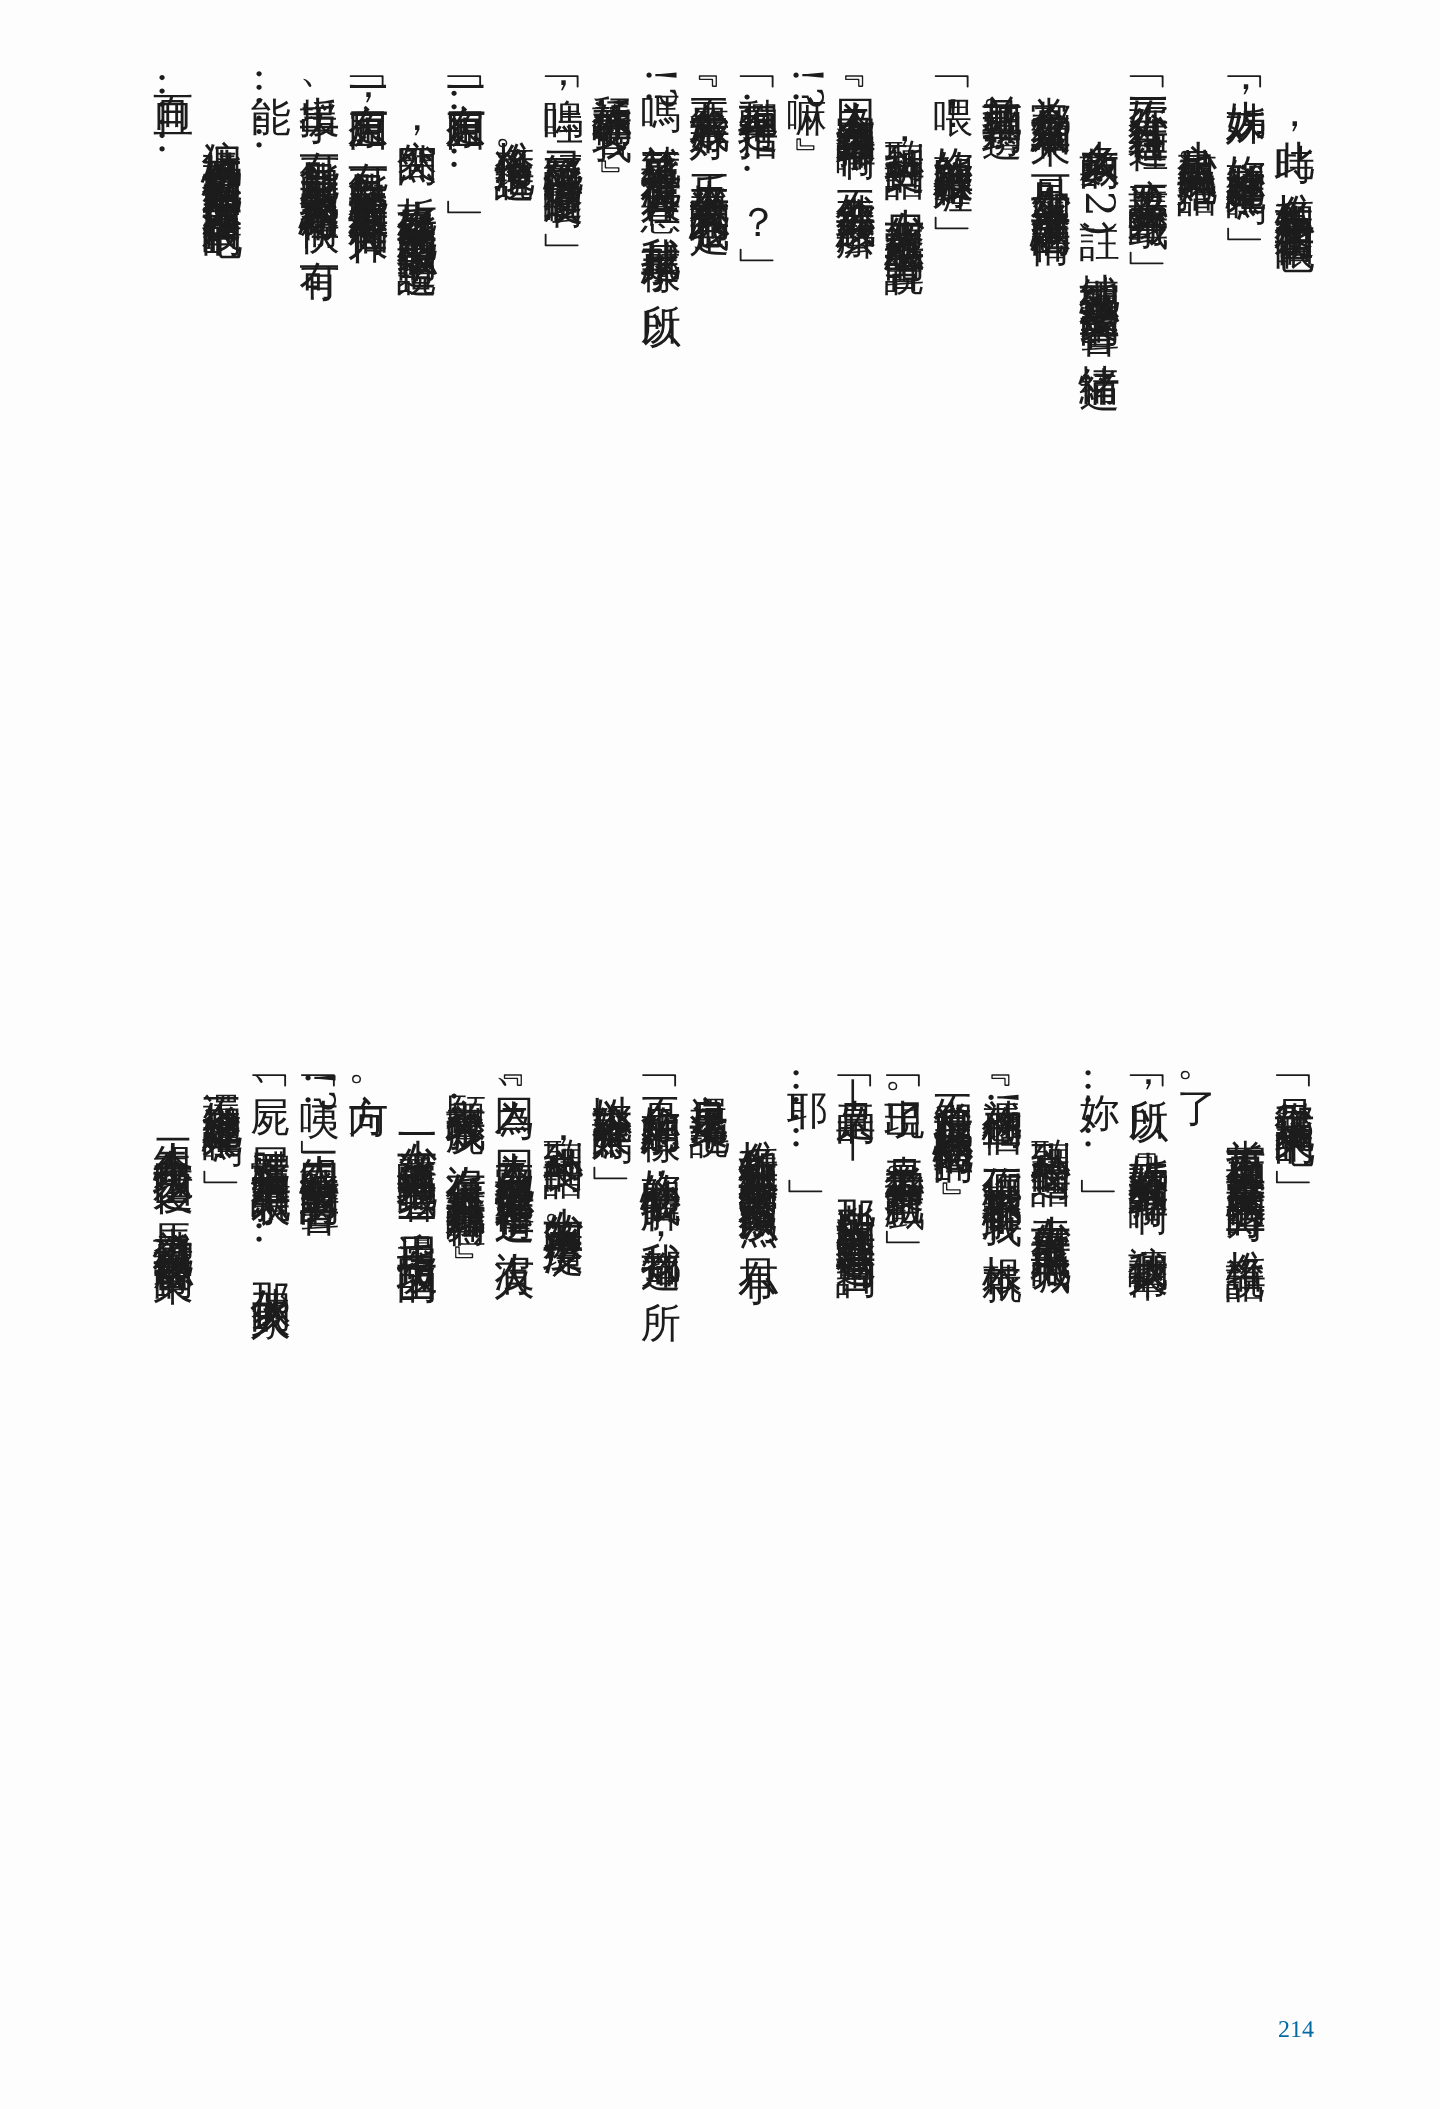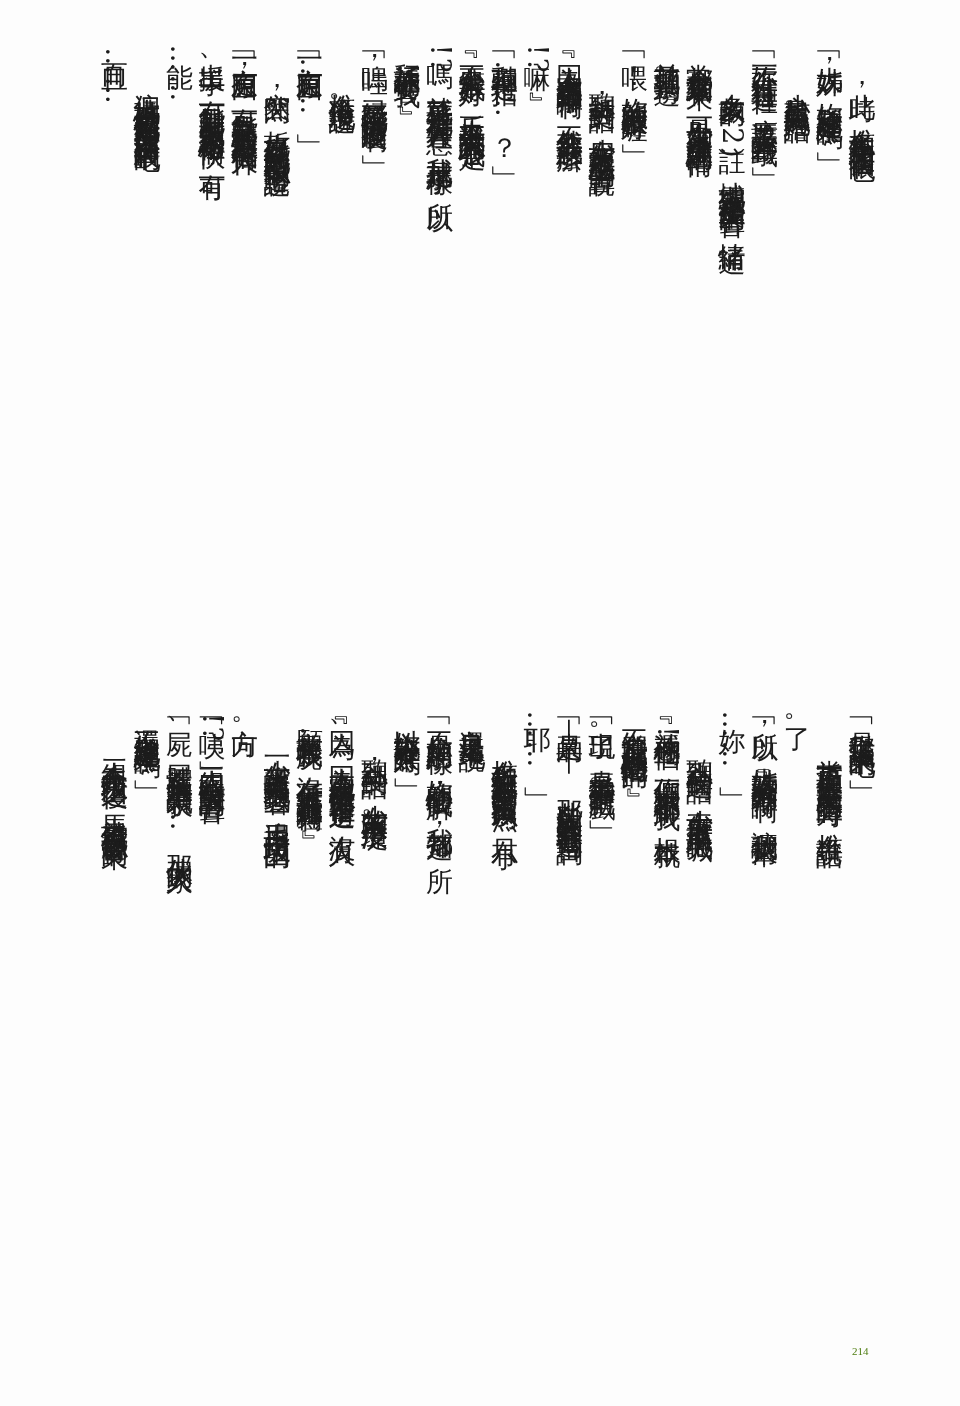--- a/index.html
+++ b/index.html
@@ -18,21 +18,21 @@
       letter-spacing: 2.6px;
       color: #1c1c1c;
       white-space: pre;
     }
     .tier-top    { right: 82px; top: 42px;  height: 630px; }
     .tier-bottom { right: 82px; top: 708px; height: 622px; }
     .line { display: block; }
     .page-number {
       position: absolute; left: 852px; top: 1345px;
       font-family: "Liberation Serif", "DejaVu Serif", serif;
-      font-size: 11px; color: #4d7c0f;
+      font-size: 16px; color: #0369a1;
     }
   </style>
 </head>
 <body>
 
 <div class="page">
   <div class="tier tier-top" id="tier-top"><span class="line">　此時，椎名和小良互相使了個眼色。</span><span class="line">「大姊姊，妳知道妳已經死了嗎？」</span><span class="line">　小良鼓起勇氣向她搭話。</span><span class="line">「妳不行一直待在這裡，應該要上天堂才對哦！」</span><span class="line">　大多數的※(註2)地縛靈聽到小良溫柔的聲音，情緒通</span><span class="line">常都會立刻緩和下來，可是少女卻露出十分嫌惡的神情，</span><span class="line">並且把頭別到一邊。</span><span class="line">「喂！妳的態度很不好喔！」</span><span class="line">　聽到哲史的話，少女用非常忿忿不平的聲音說：</span><span class="line">『因為人家在這邊動彈不得啊！不然你要我怎麼辦</span><span class="line">嘛!?』</span><span class="line">「動彈不得是指……？」</span><span class="line">『不要管我好不好！反正本來就沒有人關心我不是</span><span class="line">嗎!?就算死掉了也沒有任何人在意!!我就是那樣子！所以</span><span class="line">拜託你們不要管我!!』</span><span class="line">「嗚哇，已經死了嘴巴還這麼硬啊!?」</span><span class="line">　椎名冷漠地說道。</span><span class="line">「一定有原因……」</span><span class="line">　突然間，哲史好像能了解她的苦衷似的一邊說道。</span><span class="line">「一定有原因，有可能是在學校被欺負卻沒有任何人伸</span><span class="line">出援手、有可能是和朋友或是家人相處得不愉快、有可</span><span class="line">能……</span><span class="line">　這個大姊姊恐怕就是因為那些原因才選擇自殺的吧。</span><span class="line">而且……</span></div>
   <div class="tier tier-bottom" id="tier-bottom"><span class="line">「是從那邊跳下來的吧。」</span><span class="line">　當哲史正在仰望一旁廢棄大樓的上方時，椎名說話</span><span class="line">了。</span><span class="line">「所以，大姊姊妳沒有『動彈不得』啊，讓我們來幫</span><span class="line">妳……」</span><span class="line">　聽到小良的這句話，少女再度歇斯底里地大喊：</span><span class="line">『就憑你們三個!?你們根本一點都不了解我！根本就</span><span class="line">不知道我是以怎樣的心情死掉的!!』</span><span class="line">「出現了。真是老狗變不出新把戲。」</span><span class="line">「真是的——那些自殺的人真的非常喜歡這句台詞</span><span class="line">耶……」</span><span class="line">　椎名和哲史顯然對少女的發言相當不以為然，只有小</span><span class="line">良還是溫柔地說：</span><span class="line">「不是妳想的那樣！妳的心情我了解，我都知道，所</span><span class="line">以妳先冷靜下來好嗎？」</span><span class="line">　聽到小良的話，少女的淚水再度潰堤。</span><span class="line">『因為、因為人家死掉以後屍體還留在這邊！沒有人</span><span class="line">願意來幫我收屍…沒有任何人來幫我辦葬禮啊!!』</span><span class="line">　少女一邊聲嘶力竭地哭喊著，一邊用手指向垃圾山的</span><span class="line">方向。</span><span class="line">「咦!?」三人組同時發出驚訝的聲音。</span><span class="line">「屍、屍體還在這邊的話不就表示……那傢伙的家人</span><span class="line">還不知道她已經死了嗎？」</span><span class="line">　三人組奔向垃圾山之後，馬上就發現了類似屍骨的東</span></div>
   <div class="page-number">214</div>
 </div>

